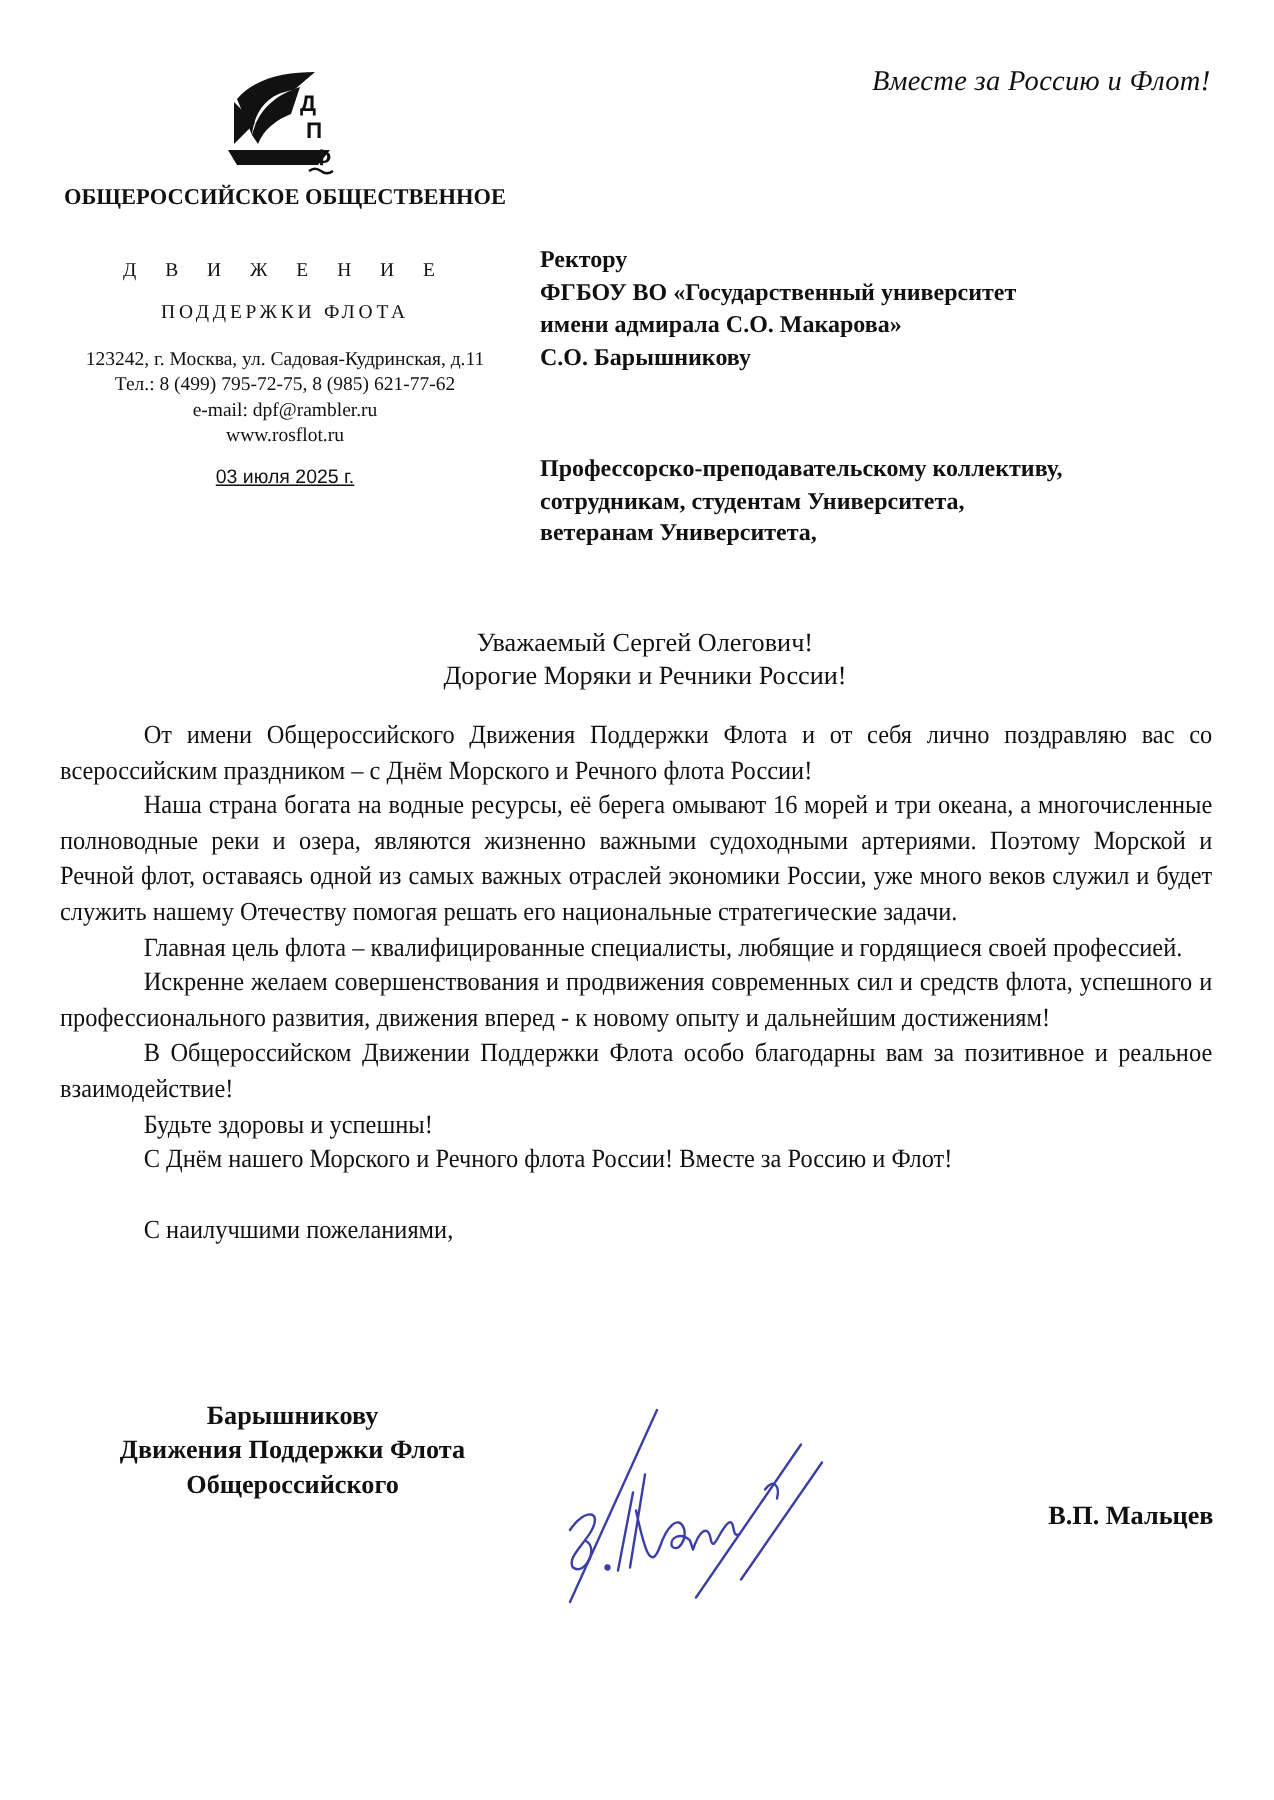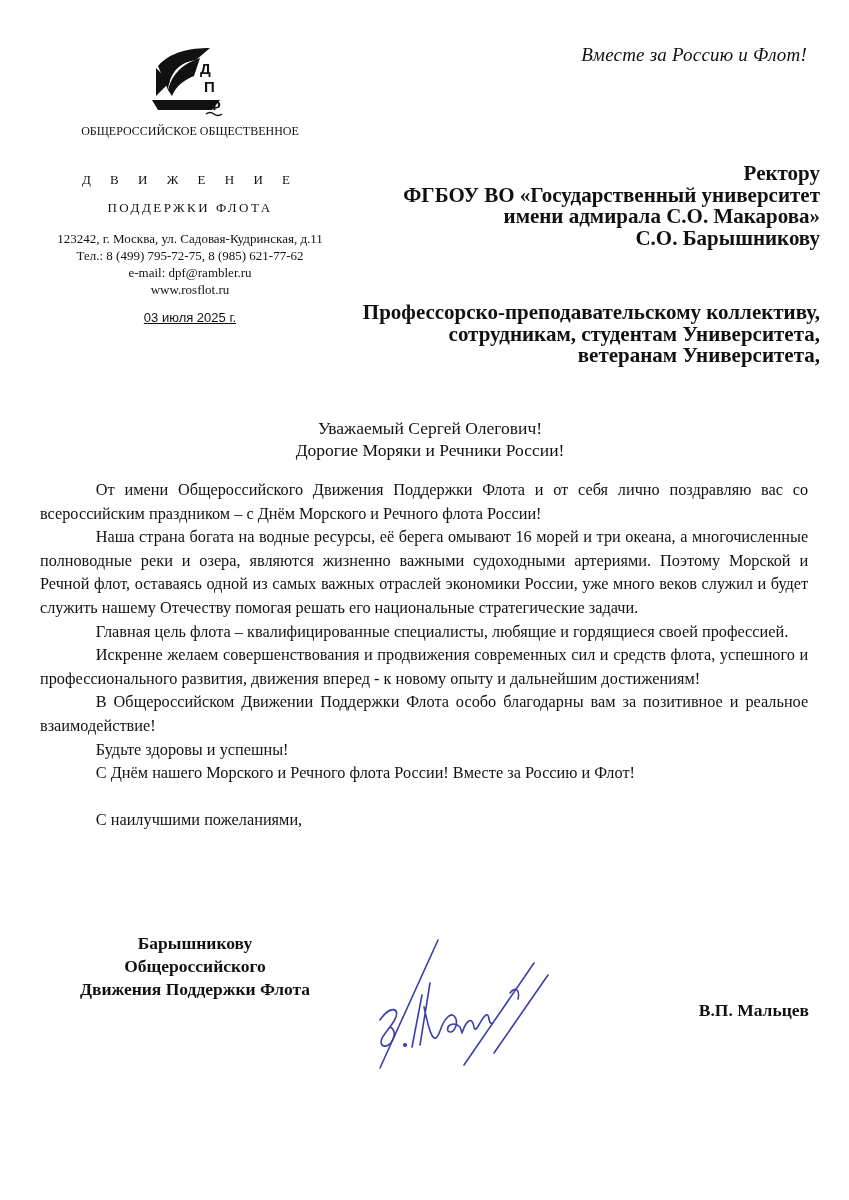--- a/index.html
+++ b/index.html
@@ -1,27 +1,27 @@
 <!DOCTYPE html>
 <html><head>
 <meta charset="utf-8">
 <style>
   html, body { margin: 0; padding: 0; background: #ffffff; }
   body { width: 849px; height: 1200px; position: relative; overflow: hidden; color: #111111; font-family: "Liberation Serif", serif; }
   .abs { position: absolute; }
   .motto { right: 42px; top: 44px; font-style: italic; font-size: 19px; letter-spacing: 0.2px; }
   .logo { left: 150px; top: 46px; width: 80px; height: 72px; }
   .org-left { left: 40px; width: 300px; text-align: center; }
-  .org-sub { top: 124px; font-size: 12px; }
+  .org-sub { top: 124px; font-size: 15px; font-weight: bold; }
   .org-name { top: 166px; font-size: 13px; font-weight: normal; line-height: 28px; letter-spacing: 1px; }
   .org-name .l1 { letter-spacing: 8px; display:block; }
   .org-name .l2 { letter-spacing: 2.5px; display:block; }
   .org-contacts { top: 230px; font-size: 13px; line-height: 17px; }
   .org-date { top: 310px; font-family: "Liberation Sans", sans-serif; font-size: 13px; text-decoration: underline; }
-  .addressee { left: 360px; width: 460px; text-align: right; font-weight: bold; font-size: 21px; line-height: 21.5px; }
+  .addressee { left: 360px; width: 460px; text-align: left; font-weight: bold; font-size: 16px; line-height: 21.5px; }
   .addr1 { top: 163px; }
   .addr2 { top: 302px; }
   .greeting { left: 40px; width: 780px; top: 418px; text-align: center; font-weight: normal; font-size: 17.5px; line-height: 21.5px; }
   .body-text { left: 40px; width: 768px; top: 478px; font-size: 17.5px; line-height: 23.6px; text-align: justify; font-family: "Liberation Serif", serif; transform: scaleX(0.93); transform-origin: left top; width: 826px; }
   .body-text p { margin: 0; text-indent: 60px; }
   .body-text p.noj { text-align: left; }
   .body-text p.gap { margin-top: 23px; }
   .signer-left { left: 40px; width: 310px; top: 932px; text-align: center; font-weight: bold; font-size: 17.5px; line-height: 23px; }
   .signer-name { right: 40px; top: 1000px; font-weight: bold; font-size: 17.5px; }
   .signature { left: 360px; top: 935px; width: 200px; height: 135px; }
@@ -80,22 +80,22 @@
   <p>Главная цель флота – квалифицированные специалисты, любящие и гордящиеся своей профессией.</p>
   <p> Искренне желаем совершенствования и продвижения современных сил и средств флота, успешного и профессионального развития, движения вперед - к новому опыту и дальнейшим достижениям!</p>
   <p>В Общероссийском Движении Поддержки Флота особо благодарны вам за позитивное и реальное взаимодействие!</p>
   <p class="noj">Будьте здоровы и успешны!</p>
   <p class="noj">С Днём нашего Морского и Речного флота России! Вместе за Россию и Флот!</p>
   <p class="noj gap">С наилучшими пожеланиями,</p>
 </div>
 
 <div class="abs signer-left">
   <div>Барышникову</div>
+  <div>Движения Поддержки Флота</div>
   <div>Общероссийского</div>
-  <div>Движения Поддержки Флота</div>
 </div>
 
 <div class="abs signature">
   <svg width="200" height="135" viewBox="0 0 200 135" fill="none" stroke="#3a3fa8" stroke-width="1.6" stroke-linecap="round" stroke-linejoin="round">
     <path d="M78 5 L20 133"></path>
     <path d="M20 85 C30 70 42 72 34 86 C28 96 18 104 22 110 C30 116 40 96 30 92"></path>
     <circle cx="45" cy="110" r="1.3" fill="#3a3fa8"></circle>
     <path d="M62 60 L52 112 M70 48 L60 110 M64 72 C70 100 74 112 80 96 C84 84 92 74 96 84 C98 92 92 100 88 96 C86 90 94 86 100 92 L102 98 C106 86 112 80 114 92 C116 100 120 84 126 80 C130 78 128 90 132 88"></path>
     <path d="M174 28 L104 130"></path>
     <path d="M188 40 L134 118"></path>

